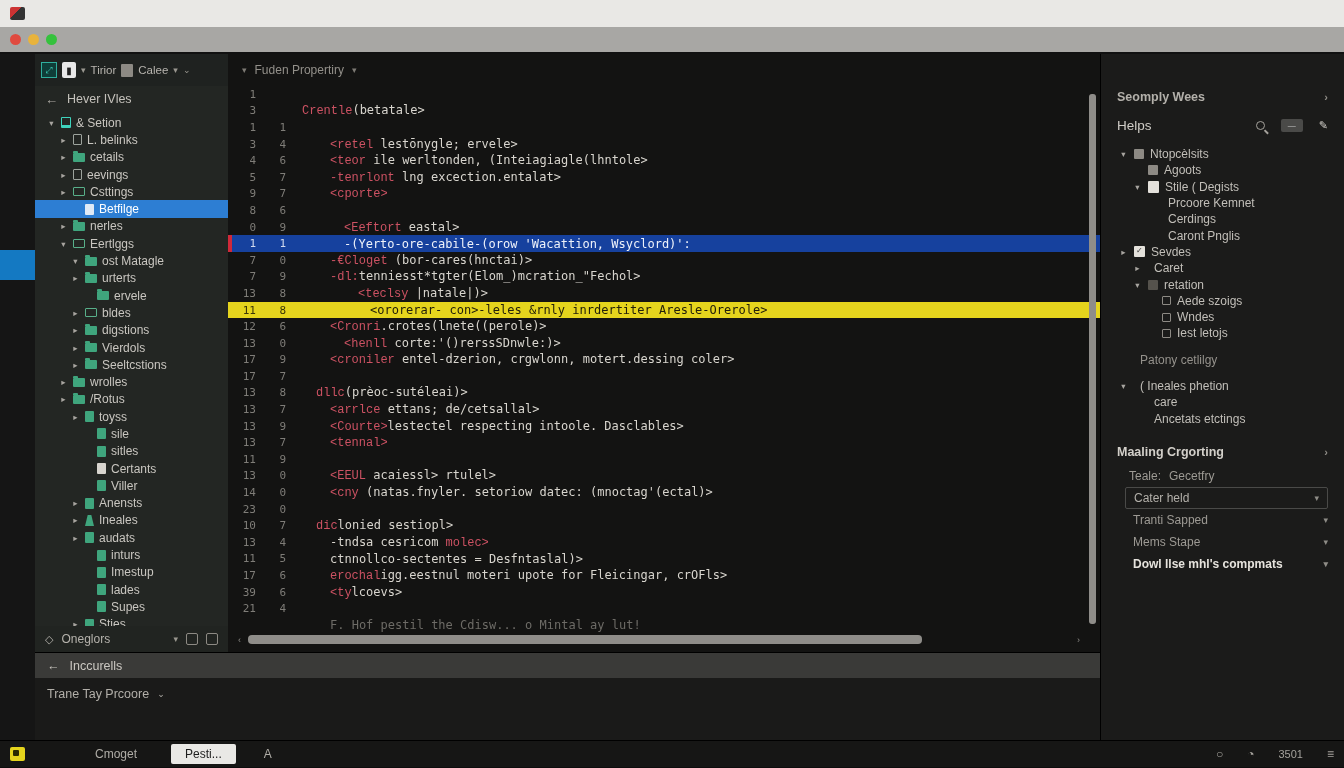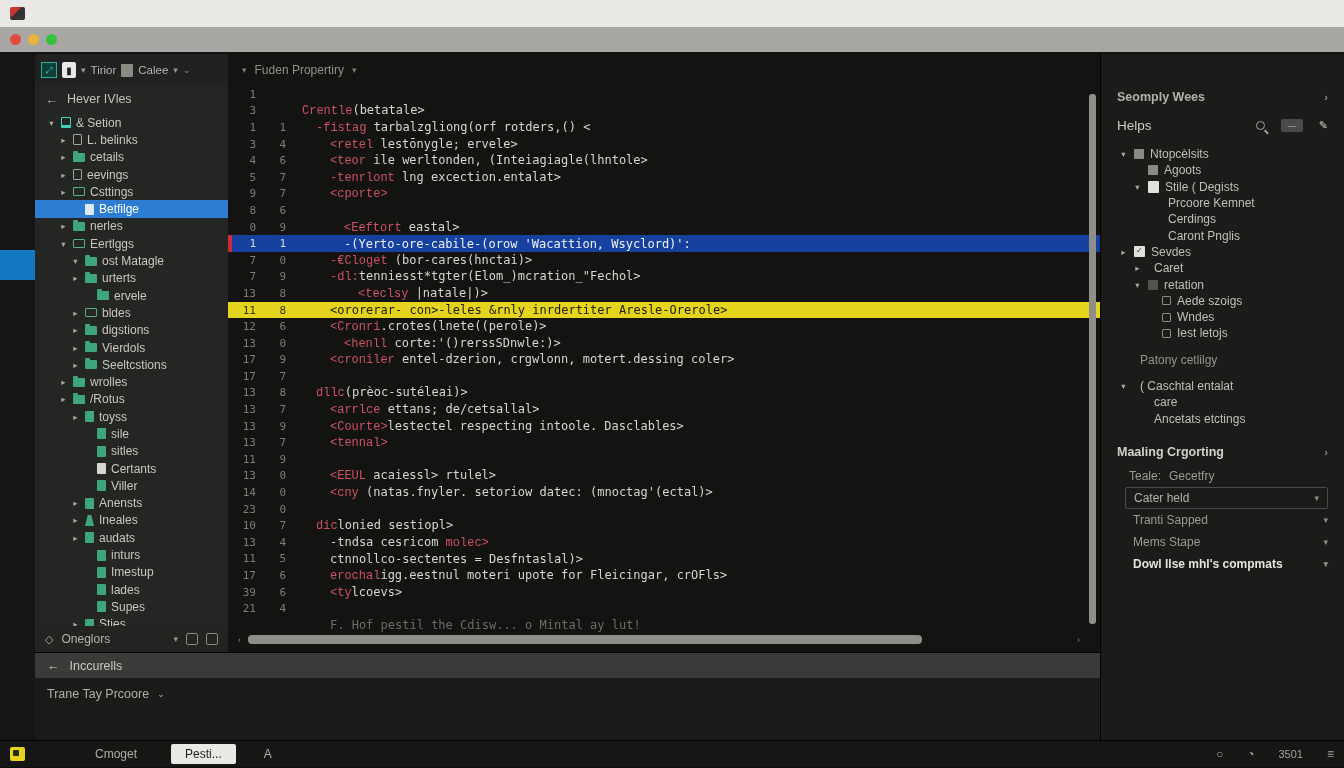--- a/index.html
+++ b/index.html
@@ -76,21 +76,21 @@
   
   .editor { flex:1; background:#131312; display:flex; flex-direction:column; position:relative; }
   .breadcrumb { height:32px; display:flex; align-items:center; gap:8px; padding:0 14px;
                 color:#93908a; font-size:12px; }
   .breadcrumb .chev{ font-size:9px; color:#7d7a74; }
   .code { flex:1; font-family:"DejaVu Sans Mono", monospace; font-size:12px; position:relative; }
   .code-line { height:16.6px; display:flex; align-items:center; white-space:pre; }
   .gut { width:28px; text-align:right; color:#7f7d78; flex:none; font-size:11px; }
   .gut2 { width:30px; }
   .code-text { padding-left:calc(16px + var(--lvl) * 14px); }
-  .c-r { color:#cd5263;font-family:Liberation Mono, monospace; } .c-w { color:#d8d5ce; } .c-d { color:#23200a; } .c-m { color:#6d6b66; }
+  .c-r { color:#cd5263;font-family:Liberation Mono, monospace; } .c-w { color:#d8d5ce; } .c-d { color:#23200a;margin-left:40px; } .c-m { color:#6d6b66; }
   .code-line.hl-blue { background:#16419e; }
   .code-line.hl-blue .gut, .code-line.hl-blue .gut2 { color:#cfd9ee; }
   .code-line.hl-blue .c-w { color:#eef2fa; }
   .code-line.hl-yellow { background:#e5d41d; }
   .code-line.hl-yellow .gut, .code-line.hl-yellow .gut2 { color:#3a3608; }
   .code-line.marked::before { content:""; position:absolute; left:0; width:4px; height:16.6px;
                               background:#d0293a; }
   .code-line { position:relative; }
   .vscroll { position:absolute; right:4px; top:40px; bottom:28px; width:7px; background:#242424;
              border-radius:3px; }
@@ -415,21 +415,20 @@
               <span class="code-text"></span>
             </div>
             <div class="code-line" style="--lvl: 0;">
               <span class="gut">3</span>
               <span class="gut gut2"></span>
               <span class="code-text"><span class="c-r">Crentle</span><span class="c-w">(betatale&gt;</span></span>
             </div>
             <div class="code-line" style="--lvl: 1;">
               <span class="gut">1</span>
               <span class="gut gut2">1</span>
-              <span class="code-text"><span class="c-r">-fistag</span><span class="c-w"> tarbalzgliong(orf rotders,() &lt;</span></span>
             </div>
             <div class="code-line" style="--lvl: 2;">
               <span class="gut">3</span>
               <span class="gut gut2">4</span>
               <span class="code-text"><span class="c-r">&lt;retel</span><span class="c-w"> lestōnygle; ervele&gt;</span></span>
             </div>
             <div class="code-line" style="--lvl: 2;">
               <span class="gut">4</span>
               <span class="gut gut2">6</span>
               <span class="code-text"><span class="c-r">&lt;teor</span><span class="c-w"> ile werltonden, (Inteiagiagle(lhntole&gt;</span></span>
@@ -677,21 +676,21 @@
           <span>Iest letojs</span>
         </div>
         <div class="rtree-item muted" style="--lvl: 0; margin-top: 10px;">
           <span class="arrow"></span>
           <span data-icon="" class="ico-none"></span>
           <span>Patony cetlilgy</span>
         </div>
         <div class="rtree-item" style="--lvl: 0; margin-top: 10px;">
           <span class="arrow">▾</span>
           <span data-icon="" class="ico-none"></span>
-          <span>( Caschtal entalat</span>
+          <span>( Ineales phetion</span>
         </div>
         <div class="rtree-item" style="--lvl: 1;">
           <span class="arrow"></span>
           <span data-icon="" class="ico-none"></span>
           <span>care</span>
         </div>
         <div class="rtree-item" style="--lvl: 1;">
           <span class="arrow"></span>
           <span data-icon="" class="ico-none"></span>
           <span>Ancetats etctings</span>

